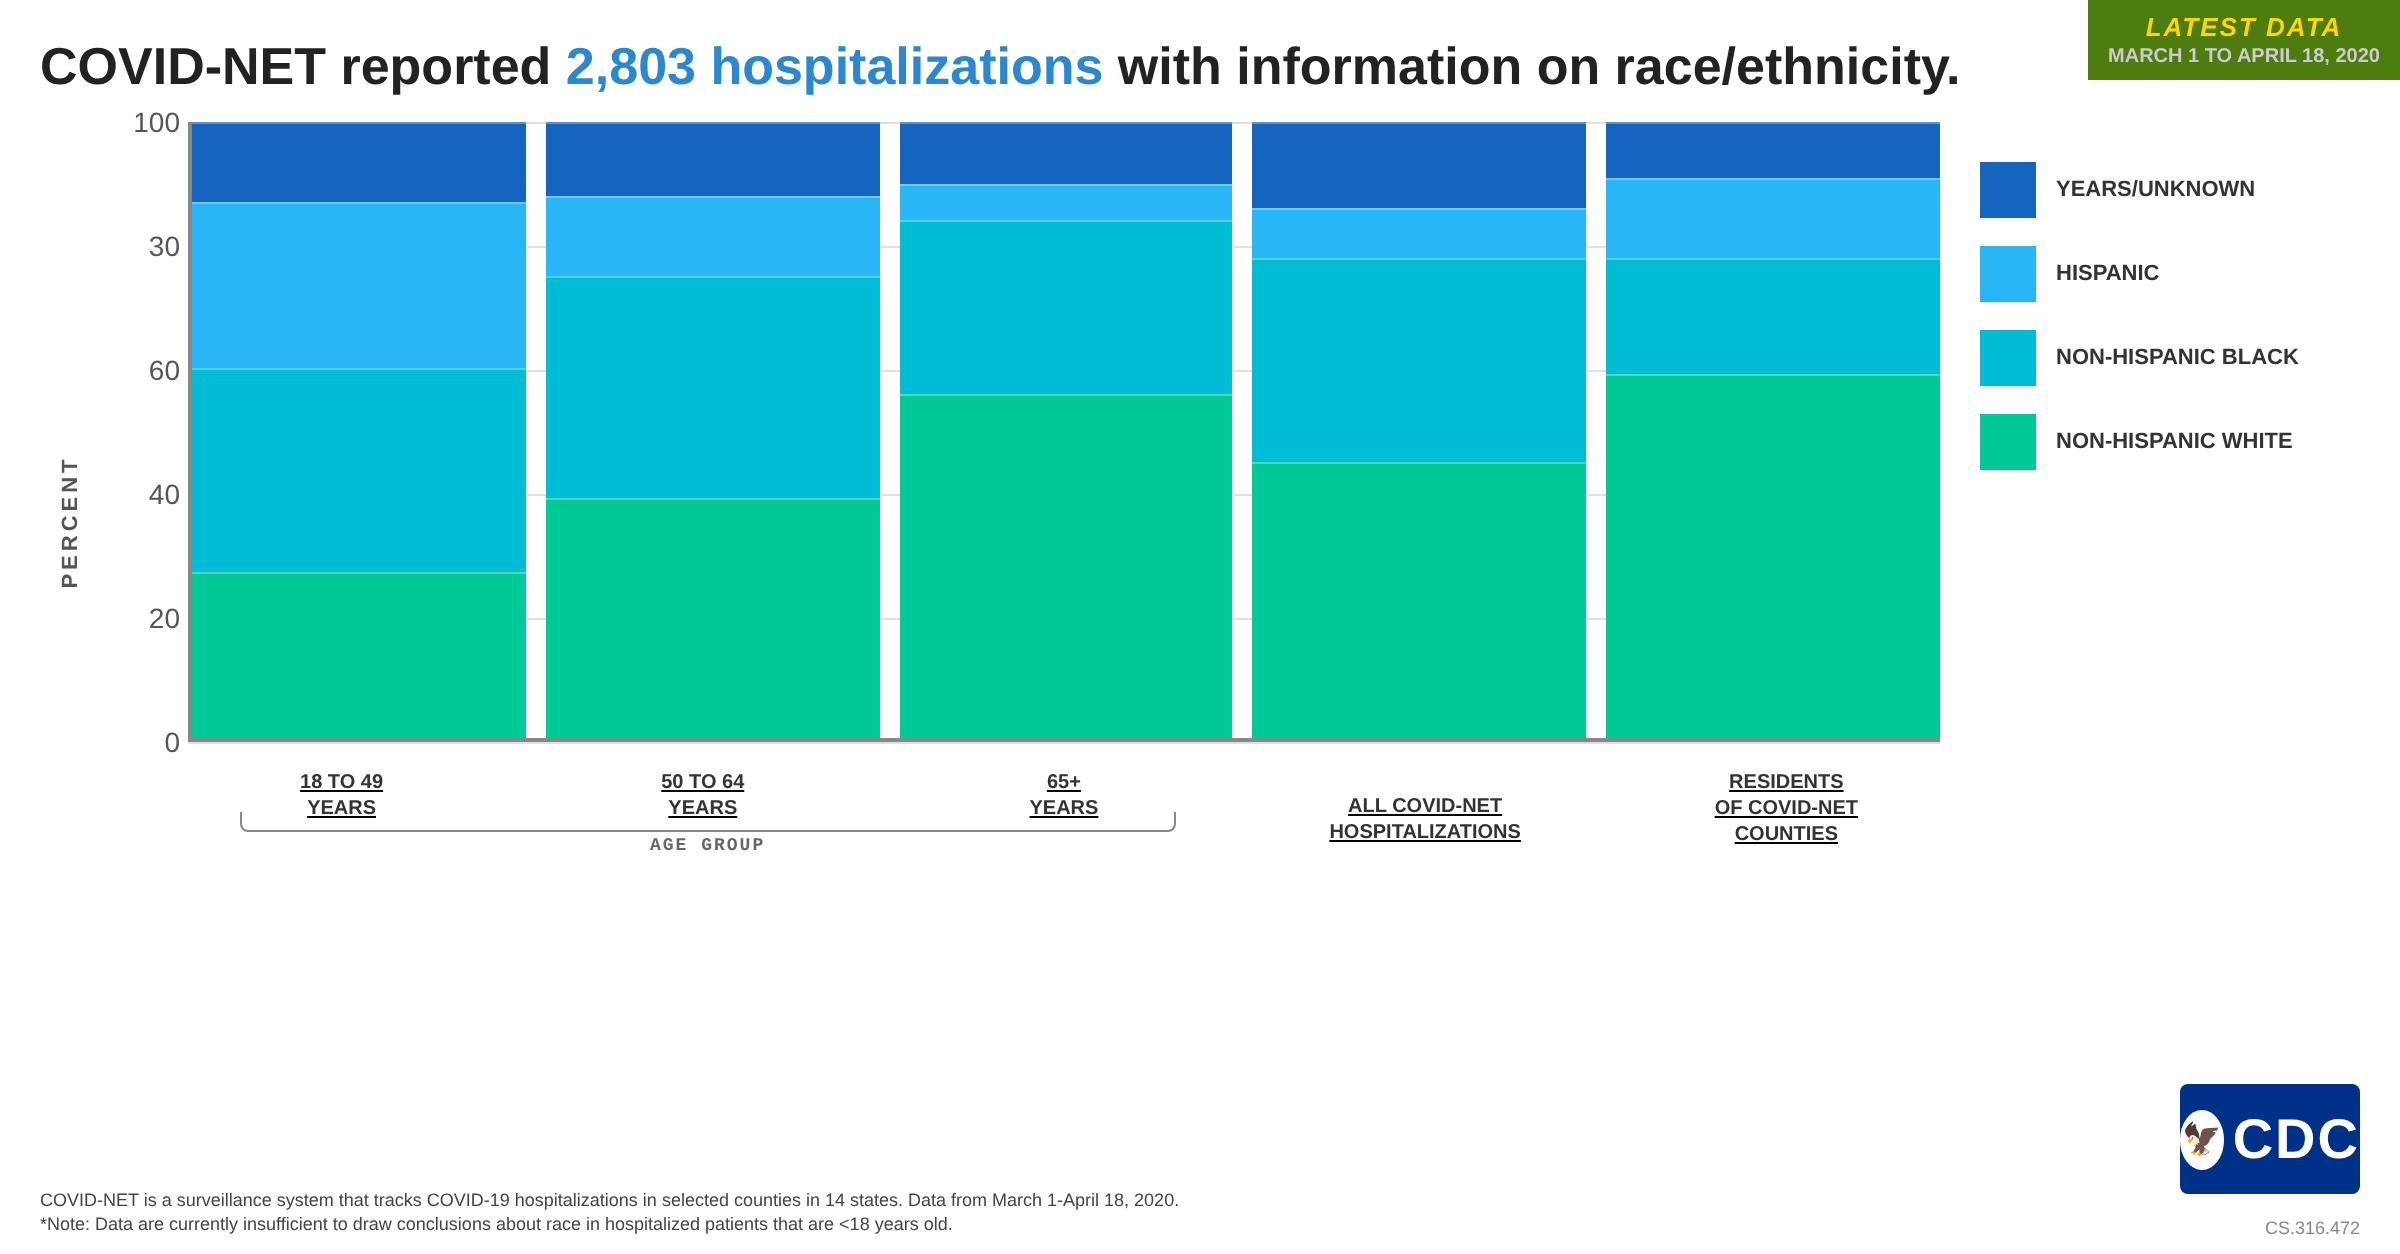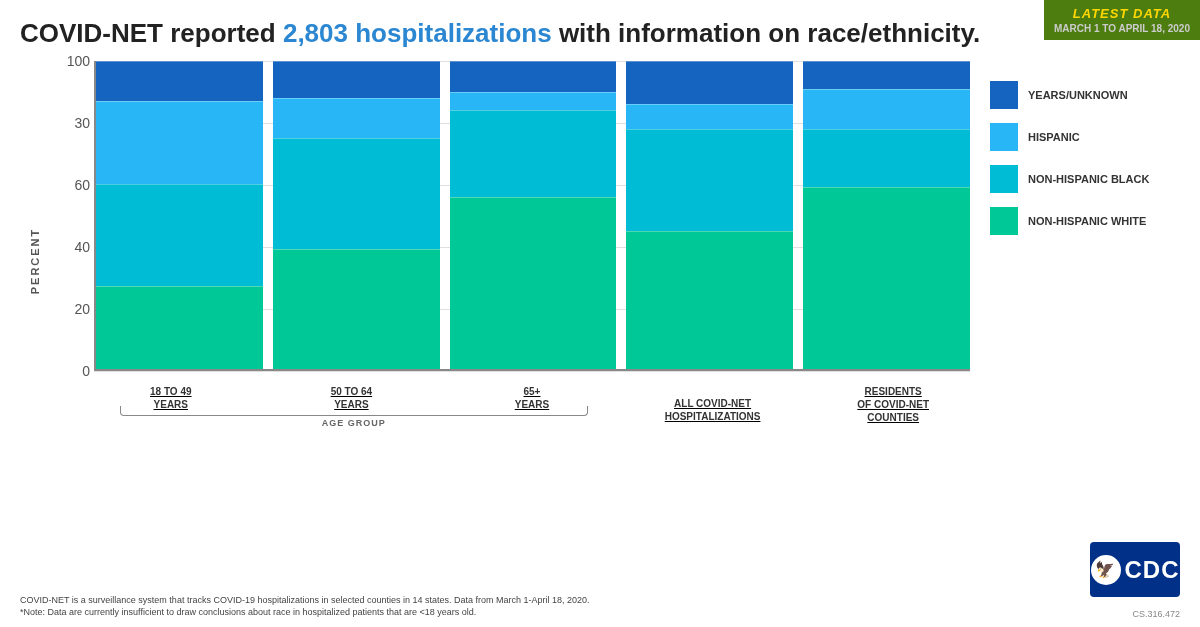--- a/index.html
+++ b/index.html
@@ -164,21 +164,21 @@
       height: 55px;
       background: #003087;
       border-radius: 4px;
       display: flex;
       align-items: center;
       justify-content: center;
       overflow: hidden;
     }
     .cdc-logo-text {
       color: #fff;
-      font-size: 24px;
+      font-size: 28px;
       font-weight: 900;
       letter-spacing: 1px;
     }
     .cdc-eagle {
       width: 30px;
       height: 30px;
       background: #fff;
       border-radius: 50%;
       margin-right: 4px;
       display: flex;
@@ -318,21 +318,21 @@
       <div class="x-labels" id="x-labels">
           <div class="x-label" style="flex: 1 1 0%; text-align: center; font-size: 10px; font-weight: bold; color: rgb(51, 51, 51); line-height: 1.3; margin-top: 4px;">18 TO 49<br>YEARS</div>
           <div class="x-label" style="flex: 1 1 0%; text-align: center; font-size: 10px; font-weight: bold; color: rgb(51, 51, 51); line-height: 1.3; margin-top: 4px;">50 TO 64<br>YEARS</div>
           <div class="x-label" style="flex: 1 1 0%; font-size: 10px; font-weight: bold; color: rgb(51, 51, 51); line-height: 1.3; margin-top: 4px;">65+<br>YEARS</div>
           <div class="x-label" style="flex: 1 1 0%; text-align: center; font-size: 10px; font-weight: bold; color: rgb(51, 51, 51); line-height: 1.3; margin-top: 16px;">ALL COVID-NET<br>HOSPITALIZATIONS</div>
           <div class="x-label" style="flex: 1 1 0%; text-align: center; font-size: 10px; font-weight: bold; color: rgb(51, 51, 51); line-height: 1.3; margin-top: 4px;">RESIDENTS<br>OF COVID-NET<br>COUNTIES</div>
         </div>
 
       <div style="position:absolute; left:34px; right:0; top:345px; display:flex; gap:10px;">
 
-        <div style="flex:3; display:flex; align-items:center; position:relative;">
+        <div style="flex:3; display:flex; align-items:center; position:relative;font-family:Liberation Mono, monospace;">
           <div style="position:absolute; left:5%; right:5%; top:0; height:10px; border:1.5px solid #888; border-top:none; border-radius:0 0 4px 4px;"></div>
           <div style="width:100%; text-align:center; margin-top:12px; font-size:9px; color:#666; font-weight:bold; letter-spacing:1px;">AGE GROUP</div>
         </div>
         <div style="flex:2;"></div>
       </div>
     </div>
   </div>
 
   <div class="legend" id="legend">
       <div class="legend-item">

